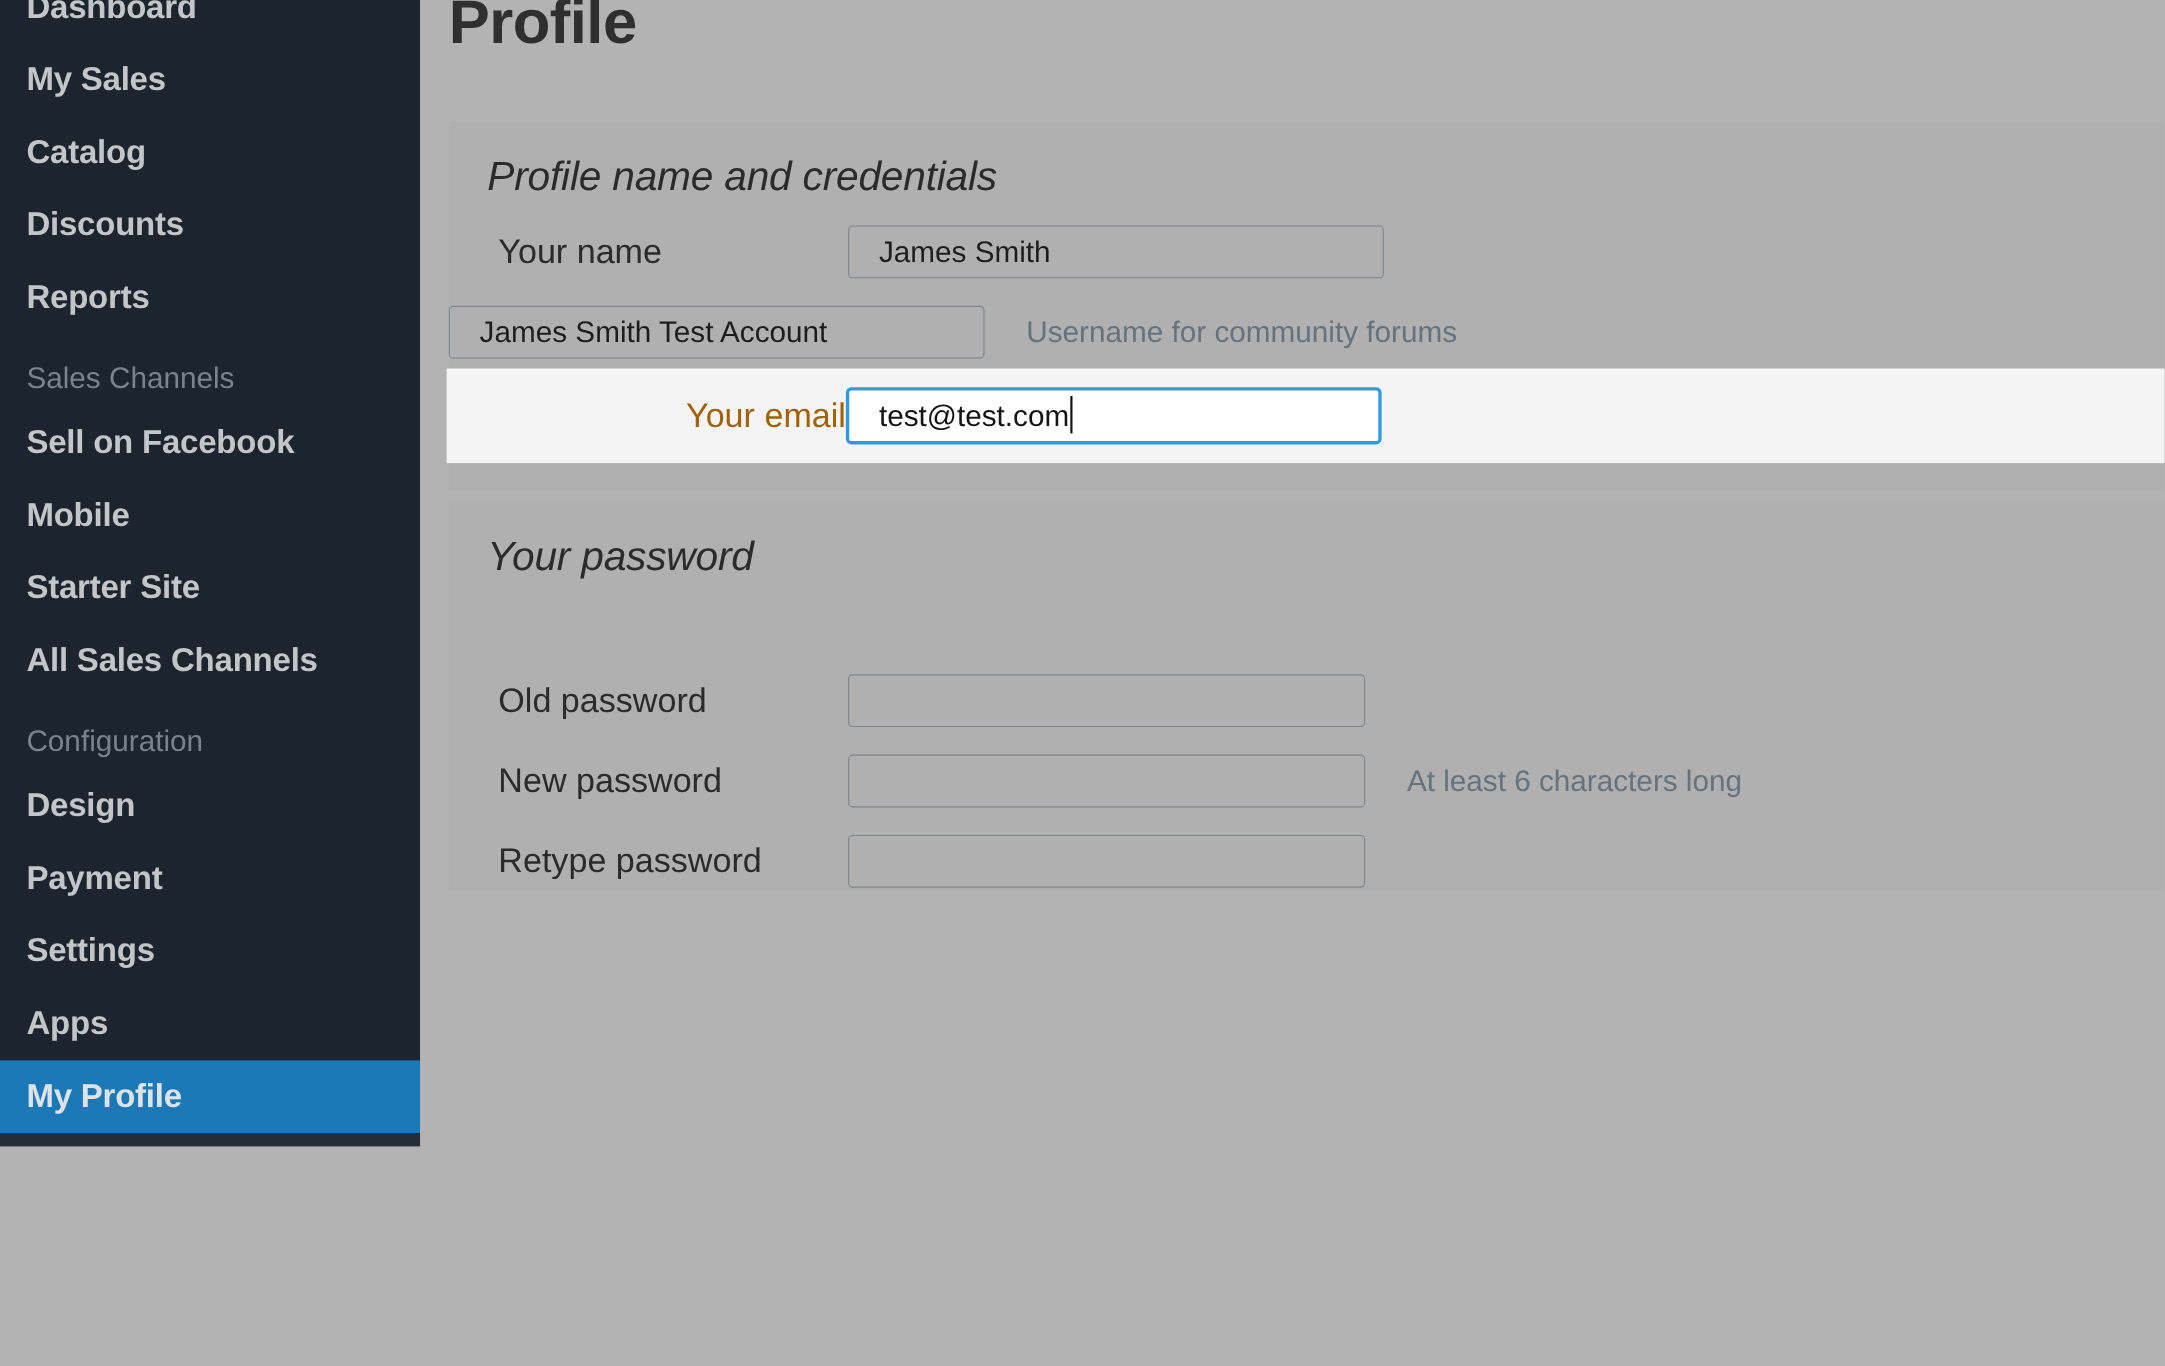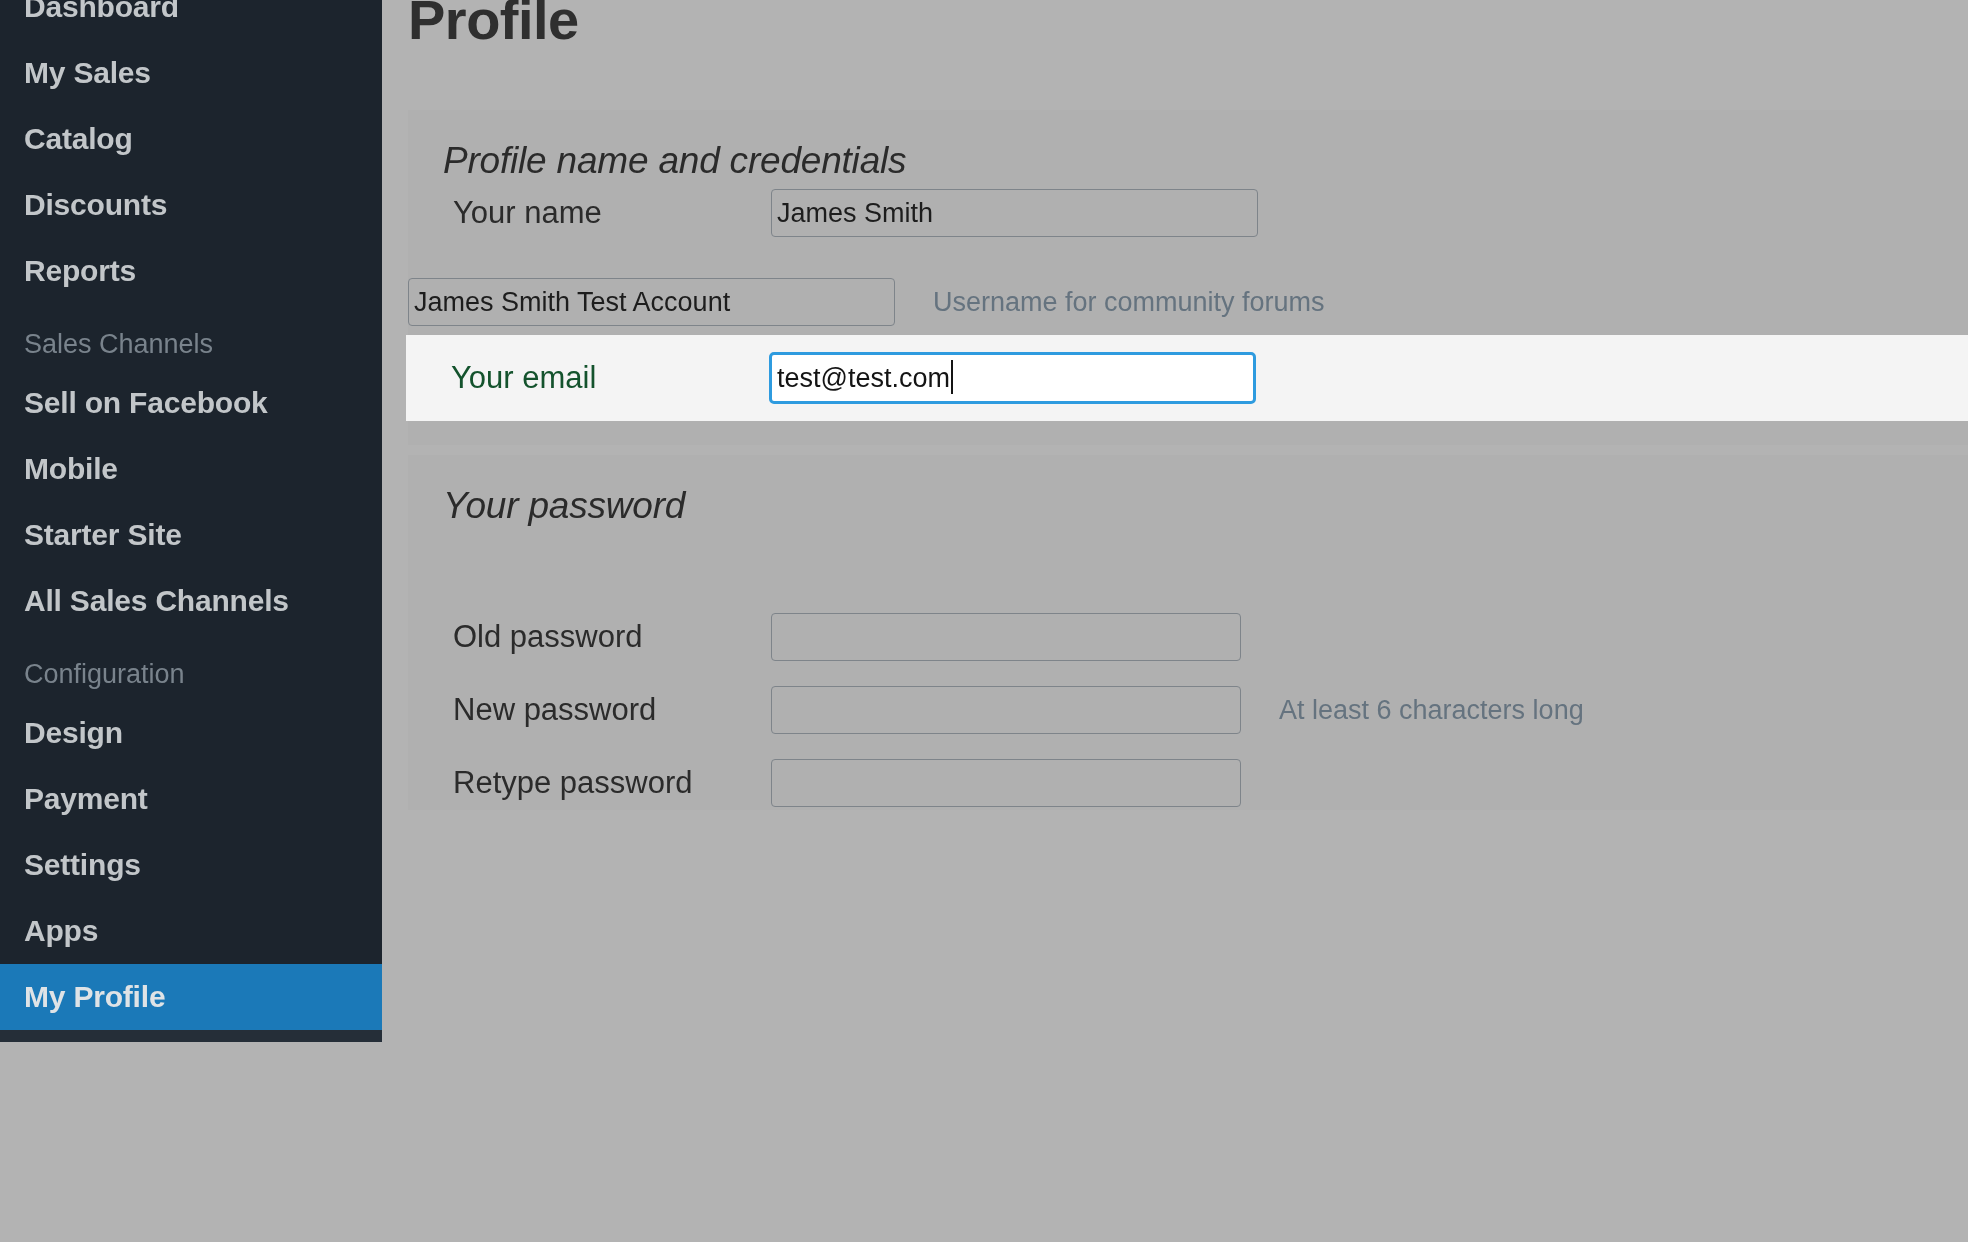--- a/index.html
+++ b/index.html
@@ -130,57 +130,57 @@
     font-size: 31px;
     color: #2b2b2b;
     white-space: nowrap;
   }
   .form-row .field {
     width: 487px;
     height: 48px;
     background: #b0b0b0;
     border: 1px solid #7e848a;
     border-radius: 4px;
-    padding: 0 5px;
+    padding: 0 27px;
     font-size: 27px;
     color: #1d1d1d;
     line-height: 46px;
     white-space: nowrap;
     overflow: hidden;
     font-family: "Liberation Sans", sans-serif;
   }
   .form-row .hint {
     margin-left: 38px;
     font-size: 27px;
     color: #65737f;
     white-space: nowrap;
   }
 
   
-  .row-name      { top: 66px; }
+  .row-name      { top: 82px; }
   .row-username  { top: 155px; }
   .row-email     { top: 229px; }
 
   .row-old       { top: 145px; }
   .row-new       { top: 218px; }
   .row-retype    { top: 291px; }
 
   .panel-password .form-row .label { padding-left: 45px; width: 363px; }
   .panel-password .form-row .field { width: 470px; }
 
   
   .row-email {
     background: #f4f4f4;
     left: -2px;
     right: auto;
     width: 1563px;
     height: 86px;
     top: 225px;
   }
-  .row-email .label { color: #14532d; }
+  .row-email .label { color: #a16207; text-align: right; }
   .row-email .field {
     background: #ffffff;
     border: 3px solid #2e9bdf;
     border-radius: 5px;
     height: 52px;
     line-height: 46px;
     position: relative;
     color: #141414;
   }
   .caret {

